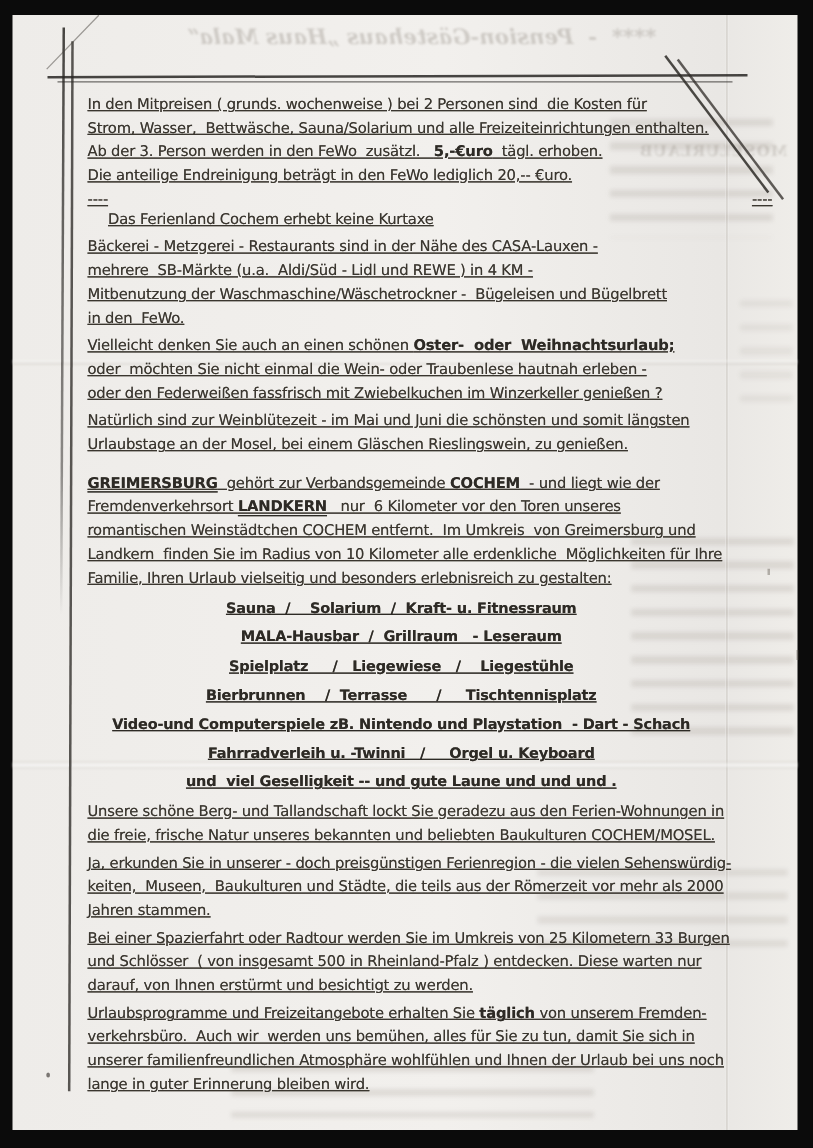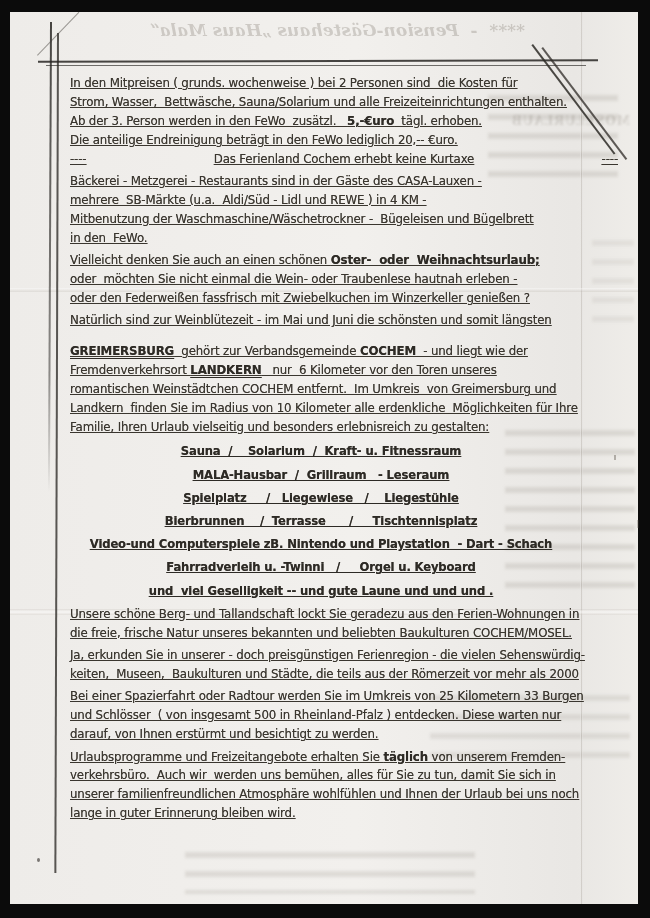--- a/index.html
+++ b/index.html
@@ -59,21 +59,21 @@
   .content{
     position:absolute;left:70px;top:74px;width:548px;
     color:#3a362f;font-size:11.8px;letter-spacing:-.15px;line-height:18.9px;
     text-shadow:0 0 .5px rgba(58,54,47,.7);
   }
   .ln{display:block;white-space:pre;}
   .para{margin:0 0 3.5px 0;text-decoration:underline;}
   .b{font-weight:bold;color:#2d2a25;}
   .u{text-decoration:underline;text-underline-offset:2.5px;}
   .kurtaxe{display:flex;}
-  .kurtaxe .mid{flex:1;text-align:center;}
+  .kurtaxe .mid{flex:1;text-align:left;margin-top:16px;}
   .sec-location{margin-top:12px;}
   .amen-head{margin:5px 0 4px 0;}
   .amen-list{width:502px;text-align:center;line-height:23.2px;
       font-weight:bold;color:#2d2a25;font-size:11.6px;margin:0 0 2px 0;}
 </style>
 </head>
 <body>
 
 <div class="scan">
   <div class="paper"></div>
@@ -105,34 +105,35 @@
 
     <div class="para">
       <span class="ln">In den Mitpreisen ( grunds. wochenweise ) bei 2 Personen sind  die Kosten für</span>
       <span class="ln">Strom, Wasser,  Bettwäsche, Sauna/Solarium und alle Freizeiteinrichtungen enthalten.</span>
       <span class="ln"><span>Ab der 3. Person werden in den FeWo  zusätzl.   </span><span class="b">5,-€uro</span><span>  tägl. erhoben.</span></span>
       <span class="ln">Die anteilige Endreinigung beträgt in den FeWo lediglich 20,-- €uro.</span>
       <span class="ln kurtaxe"><span>----</span><span class="mid">Das Ferienland Cochem erhebt keine Kurtaxe</span><span>----</span></span>
     </div>
 
     <div class="para">
-      <span class="ln">Bäckerei - Metzgerei - Restaurants sind in der Gäste des CASA-Lauxen -</span>
+      <span class="ln">Bäckerei - Metzgerei - Restaurants sind in der Nähe des CASA-Lauxen -</span>
       <span class="ln">mehrere  SB-Märkte (u.a.  Aldi/Süd - Lidl und REWE ) in 4 KM -</span>
       <span class="ln">Mitbenutzung der Waschmaschine/Wäschetrockner -  Bügeleisen und Bügelbrett</span>
       <span class="ln">in den  FeWo.</span>
     </div>
 
     <div class="para">
       <span class="ln"><span>Vielleicht denken Sie auch an einen schönen </span><span class="b">Oster-  oder  Weihnachtsurlaub;</span></span>
       <span class="ln">oder  möchten Sie nicht einmal die Wein- oder Traubenlese hautnah erleben -</span>
       <span class="ln">oder den Federweißen fassfrisch mit Zwiebelkuchen im Winzerkeller genießen ?</span>
     </div>
 
     <div class="para">
       <span class="ln">Natürlich sind zur Weinblütezeit - im Mai und Juni die schönsten und somit längsten</span>
+      <span class="ln">Urlaubstage an der Mosel, bei einem Gläschen Rieslingswein, zu genießen.</span>
     </div>
 
     <div class="para sec-location">
       <span class="ln"><span class="b u">GREIMERSBURG</span><span>  gehört zur Verbandsgemeinde </span><span class="b">COCHEM</span><span>  - und liegt wie der</span></span>
       <span class="ln"><span>Fremdenverkehrsort </span><span class="b u">LANDKERN</span><span>   nur  6 Kilometer vor den Toren unseres</span></span>
       <span class="ln">romantischen Weinstädtchen COCHEM entfernt.  Im Umkreis  von Greimersburg und</span>
       <span class="ln">Landkern  finden Sie im Radius von 10 Kilometer alle erdenkliche  Möglichkeiten für Ihre</span>
       <span class="ln">Familie, Ihren Urlaub vielseitig und besonders erlebnisreich zu gestalten:</span>
     </div>
 
@@ -148,20 +149,21 @@
     </div>
 
     <div class="para">
       <span class="ln">Unsere schöne Berg- und Tallandschaft lockt Sie geradezu aus den Ferien-Wohnungen in</span>
       <span class="ln">die freie, frische Natur unseres bekannten und beliebten Baukulturen COCHEM/MOSEL.</span>
     </div>
 
     <div class="para">
       <span class="ln">Ja, erkunden Sie in unserer - doch preisgünstigen Ferienregion - die vielen Sehenswürdig-</span>
       <span class="ln">keiten,  Museen,  Baukulturen und Städte, die teils aus der Römerzeit vor mehr als 2000</span>
+      <span class="ln">Jahren stammen.</span>
     </div>
 
     <div class="para">
       <span class="ln">Bei einer Spazierfahrt oder Radtour werden Sie im Umkreis von 25 Kilometern 33 Burgen</span>
       <span class="ln">und Schlösser  ( von insgesamt 500 in Rheinland-Pfalz ) entdecken. Diese warten nur</span>
       <span class="ln">darauf, von Ihnen erstürmt und besichtigt zu werden.</span>
     </div>
 
     <div class="para">
       <span class="ln"><span>Urlaubsprogramme und Freizeitangebote erhalten Sie </span><span class="b">täglich</span><span> von unserem Fremden-</span></span>

